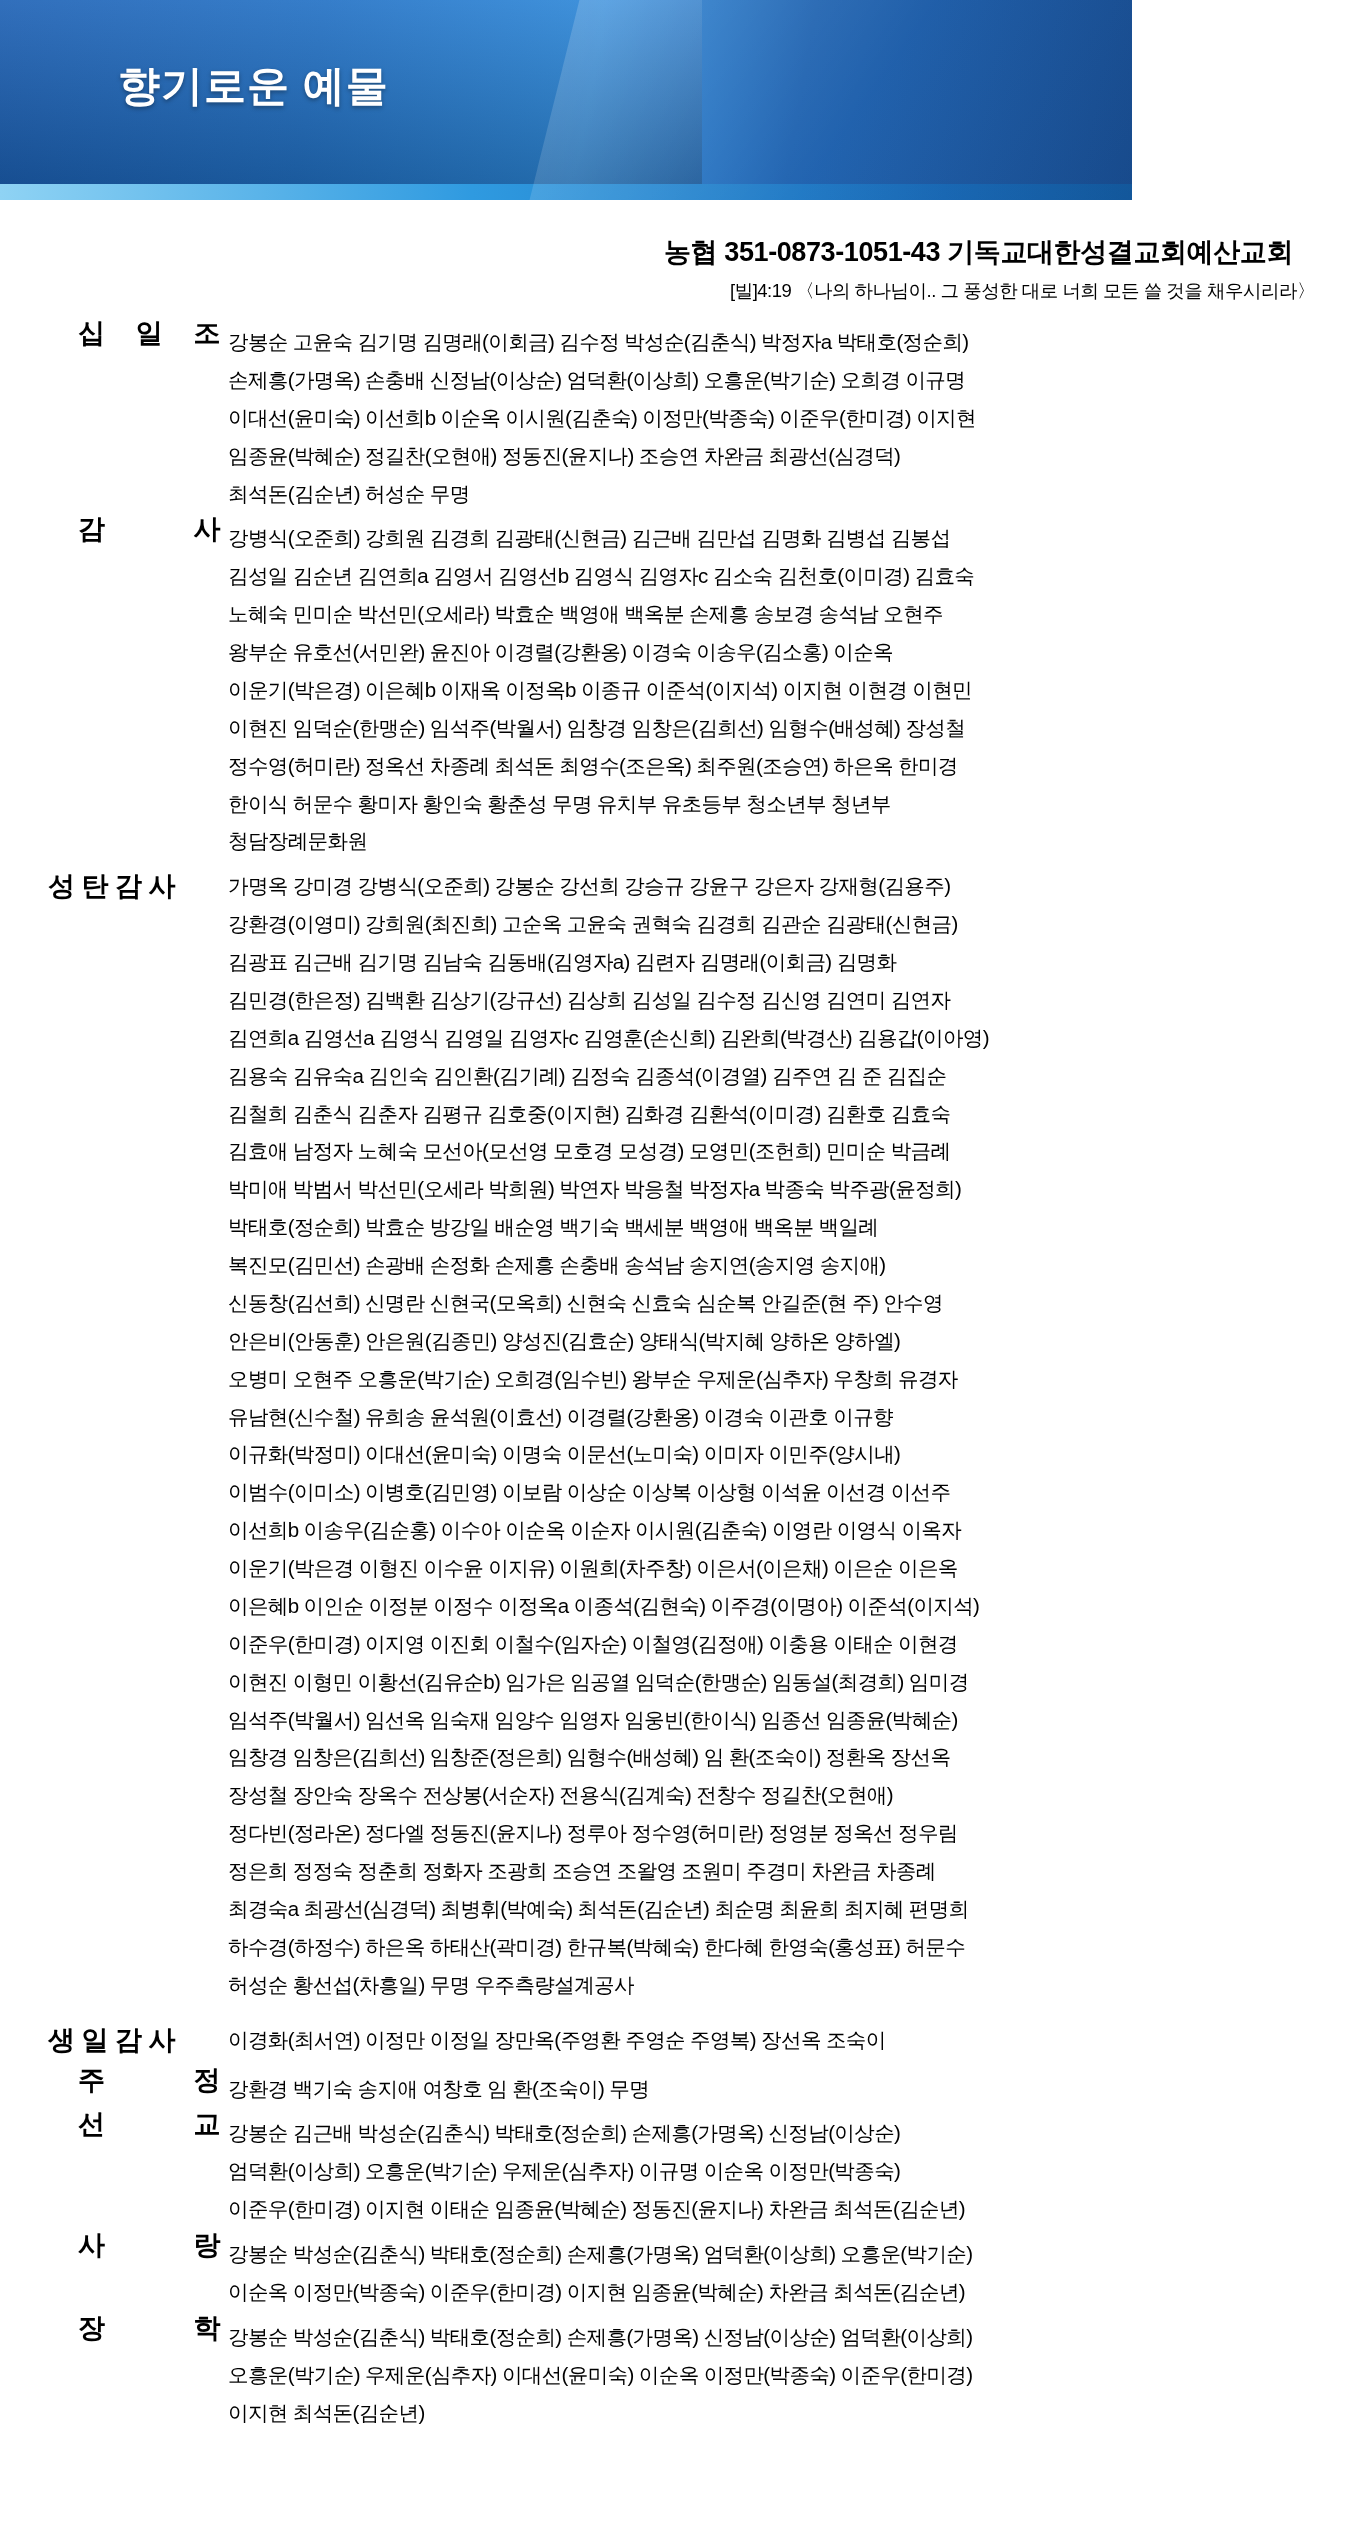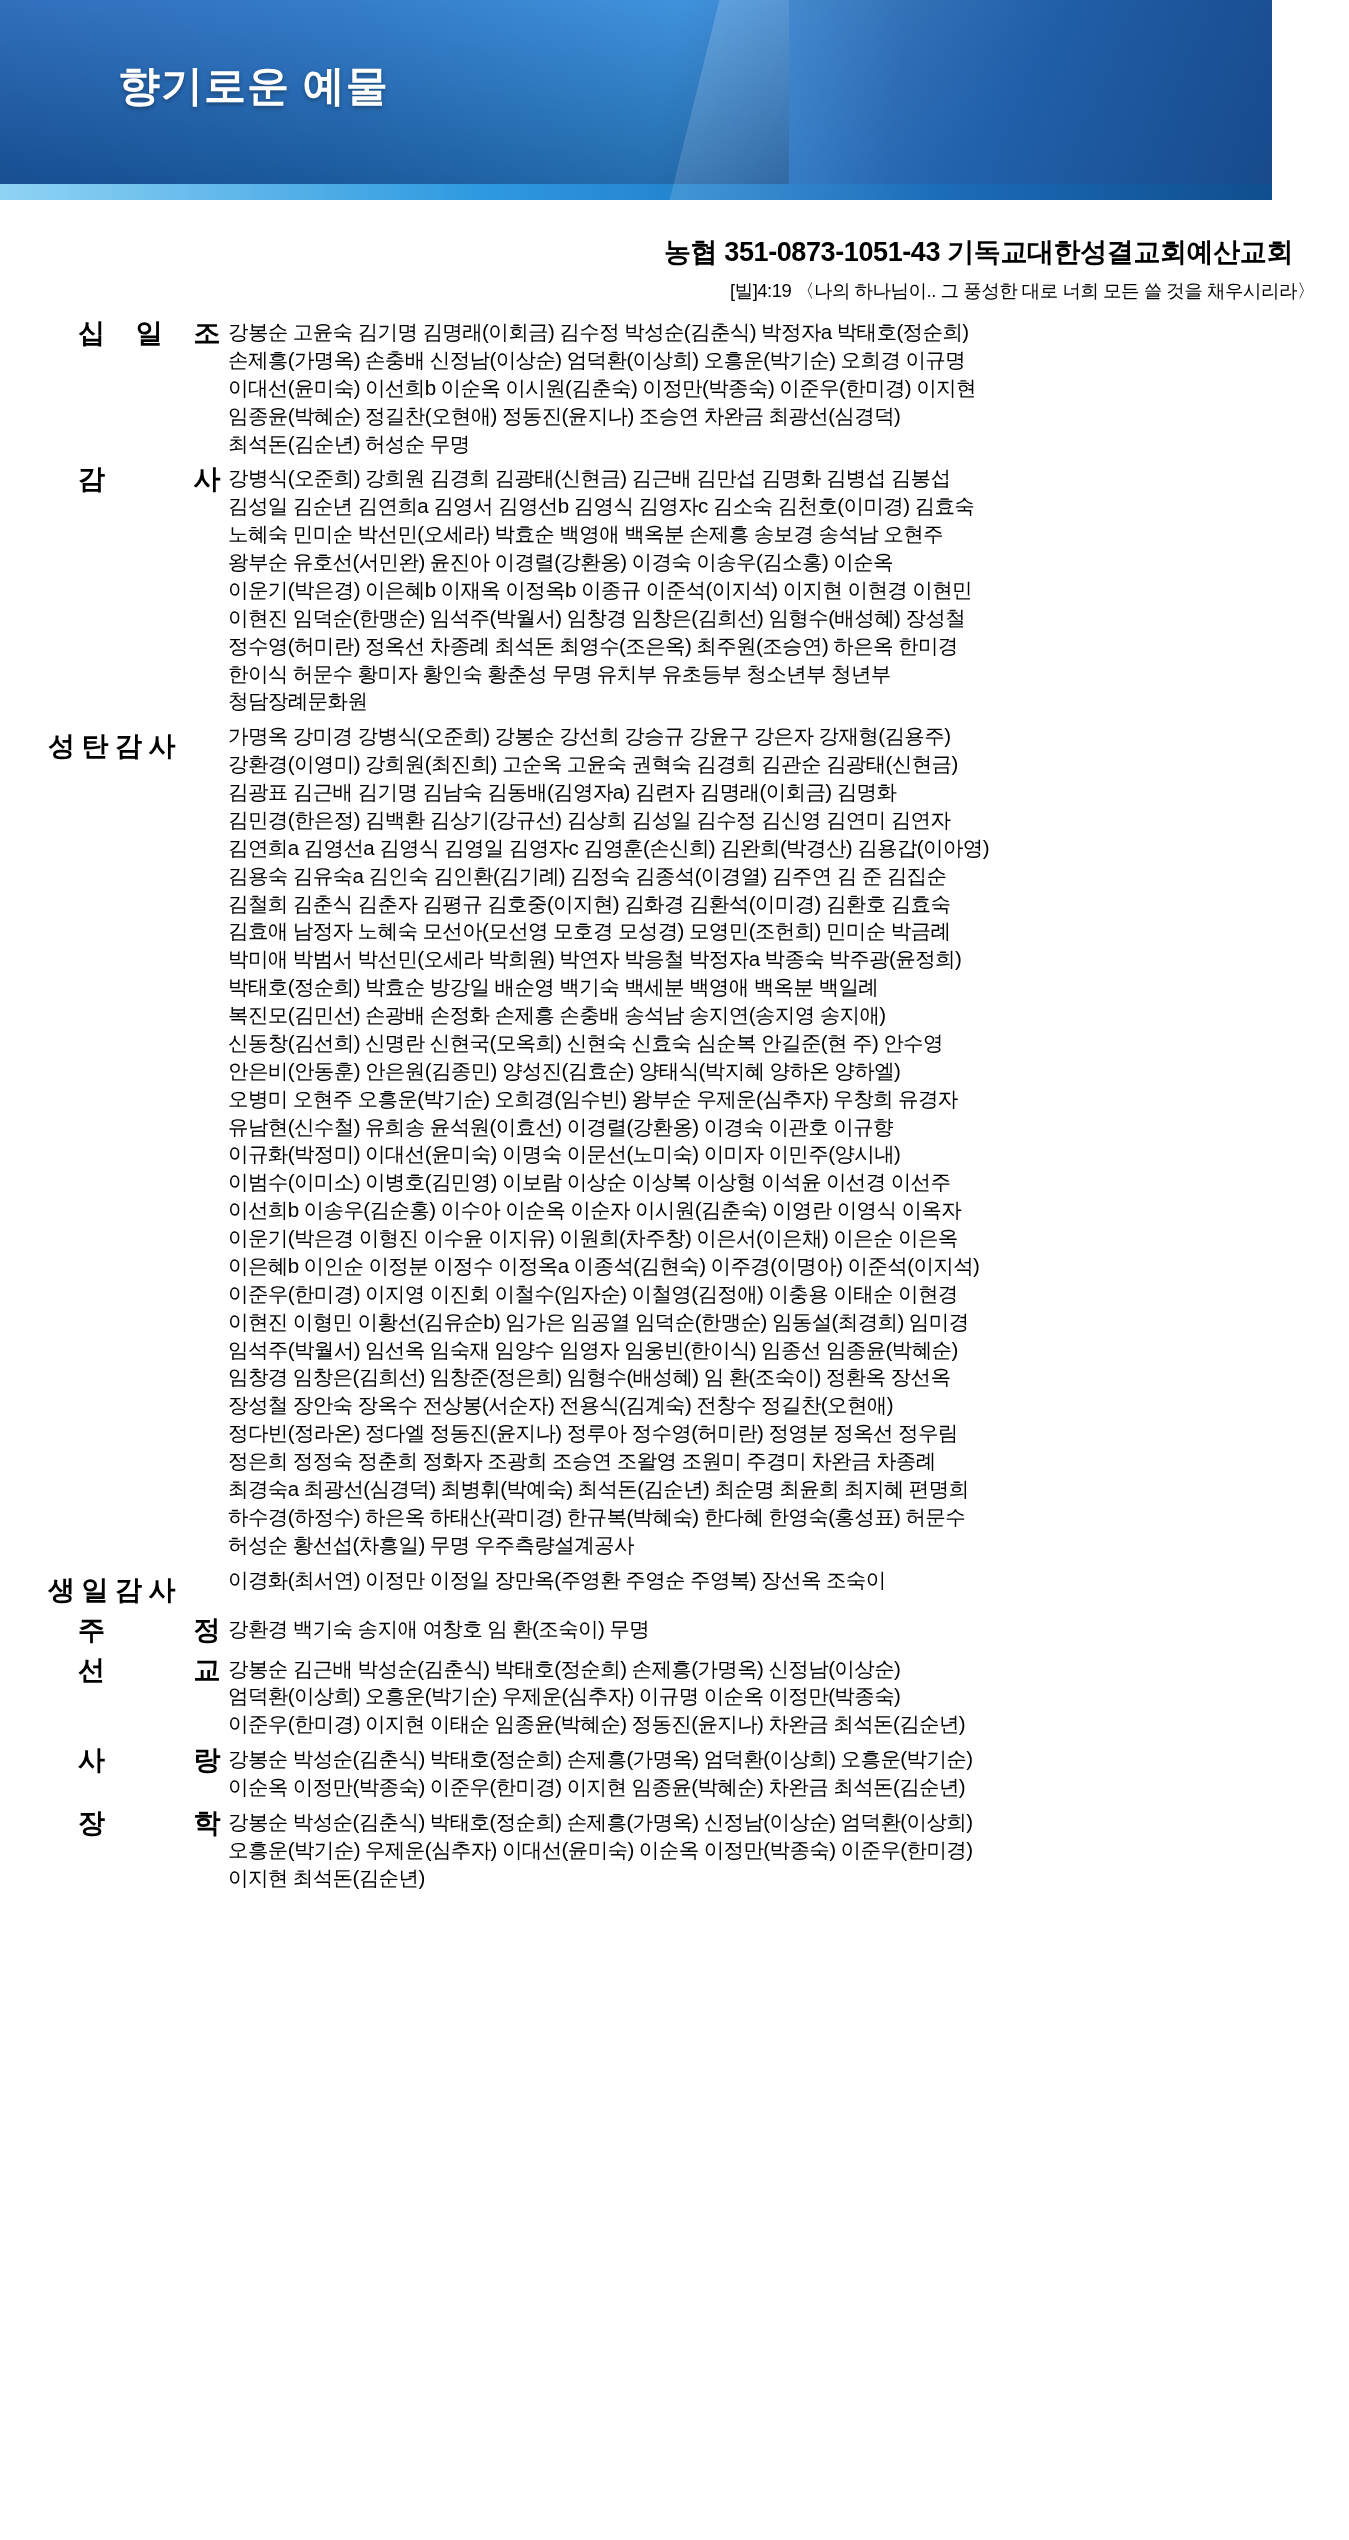--- a/index.html
+++ b/index.html
@@ -14,21 +14,21 @@
   }
   .page {
     width: 1349px;
     min-height: 2540px;
     position: relative;
     background: #ffffff;
   }
   
   .banner {
     position: relative;
-    width: 1272px;
+    width: 1132px;
     height: 200px;
     background: linear-gradient(100deg, #1a5fb4 0%, #1f6fc4 28%, #2a86d8 52%, #1e62b0 70%, #184f96 100%);
     overflow: hidden;
   }
   .banner::before {
     content: "";
     position: absolute;
     left: 0; top: 0; bottom: 0;
     width: 62%;
     background: linear-gradient(180deg, rgba(255,255,255,0.10), rgba(0,0,0,0.22));
@@ -101,21 +101,21 @@
     margin-top: 9px;
   }
   .sec-label span { display: inline-block; }
   .sec-body {
     flex: 1 1 auto;
     font-size: 20.5px;
     line-height: 1.36;
     letter-spacing: -0.6px;
     padding-top: 5px;
   }
-  .sec-body .ln { white-space: nowrap; }
+  .sec-body .ln { white-space: nowrap; margin-top: 10px; }
 </style>
 </head>
 <body>
 
 <div class="page">
 
   <div class="banner">
     <div class="banner-title">향기로운 예물</div>
     <div class="banner-strip"></div>
   </div>

